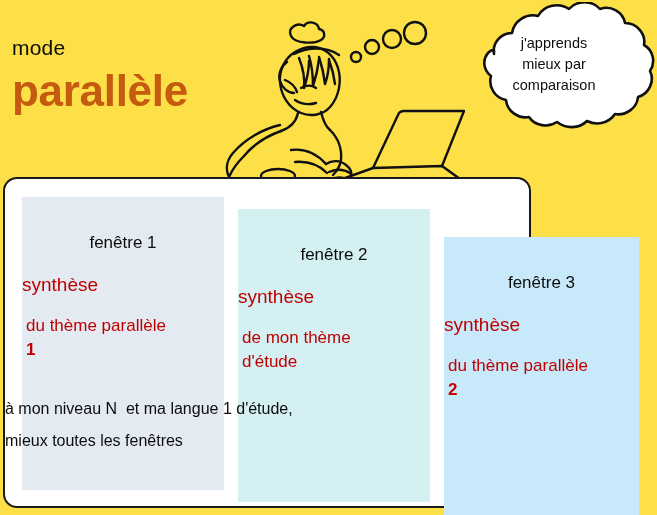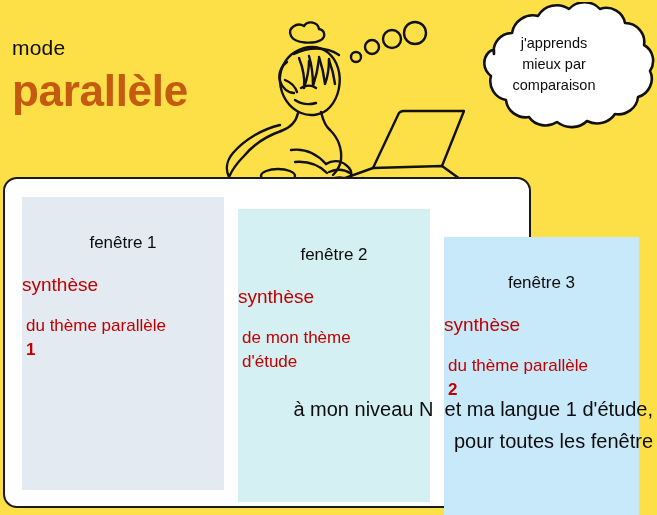--- a/index.html
+++ b/index.html
@@ -144,22 +144,22 @@
     box-sizing: border-box;
   }
   .col-desc b { font-weight: bold; }
 
   
   .footer-text {
     position: absolute;
     left: 0;
     top: 214px;
     width: 648px;
-    text-align: right;
-    font-size: 20px;
+    text-align: left;
+    font-size: 16px;
     line-height: 32px;
     color: #0d0d0d;
     z-index: 5;
     pointer-events: none;
   }
   .footer-text div { white-space: pre; }
 </style>
 </head>
 <body>
 
@@ -278,18 +278,18 @@
         <div class="col-desc">
           <span>du thème parallèle</span><br>
           <b>2</b>
         </div>
       </div>
 
     </div>
 
     <div class="footer-text">
       <div>à mon niveau N  et ma langue 1 d'étude,</div>
-      <div>pour toutes les fenêtre</div>
+      <div>mieux toutes les fenêtres</div>
     </div>
 
   </div>
 
 </div>
 
 </body></html>

